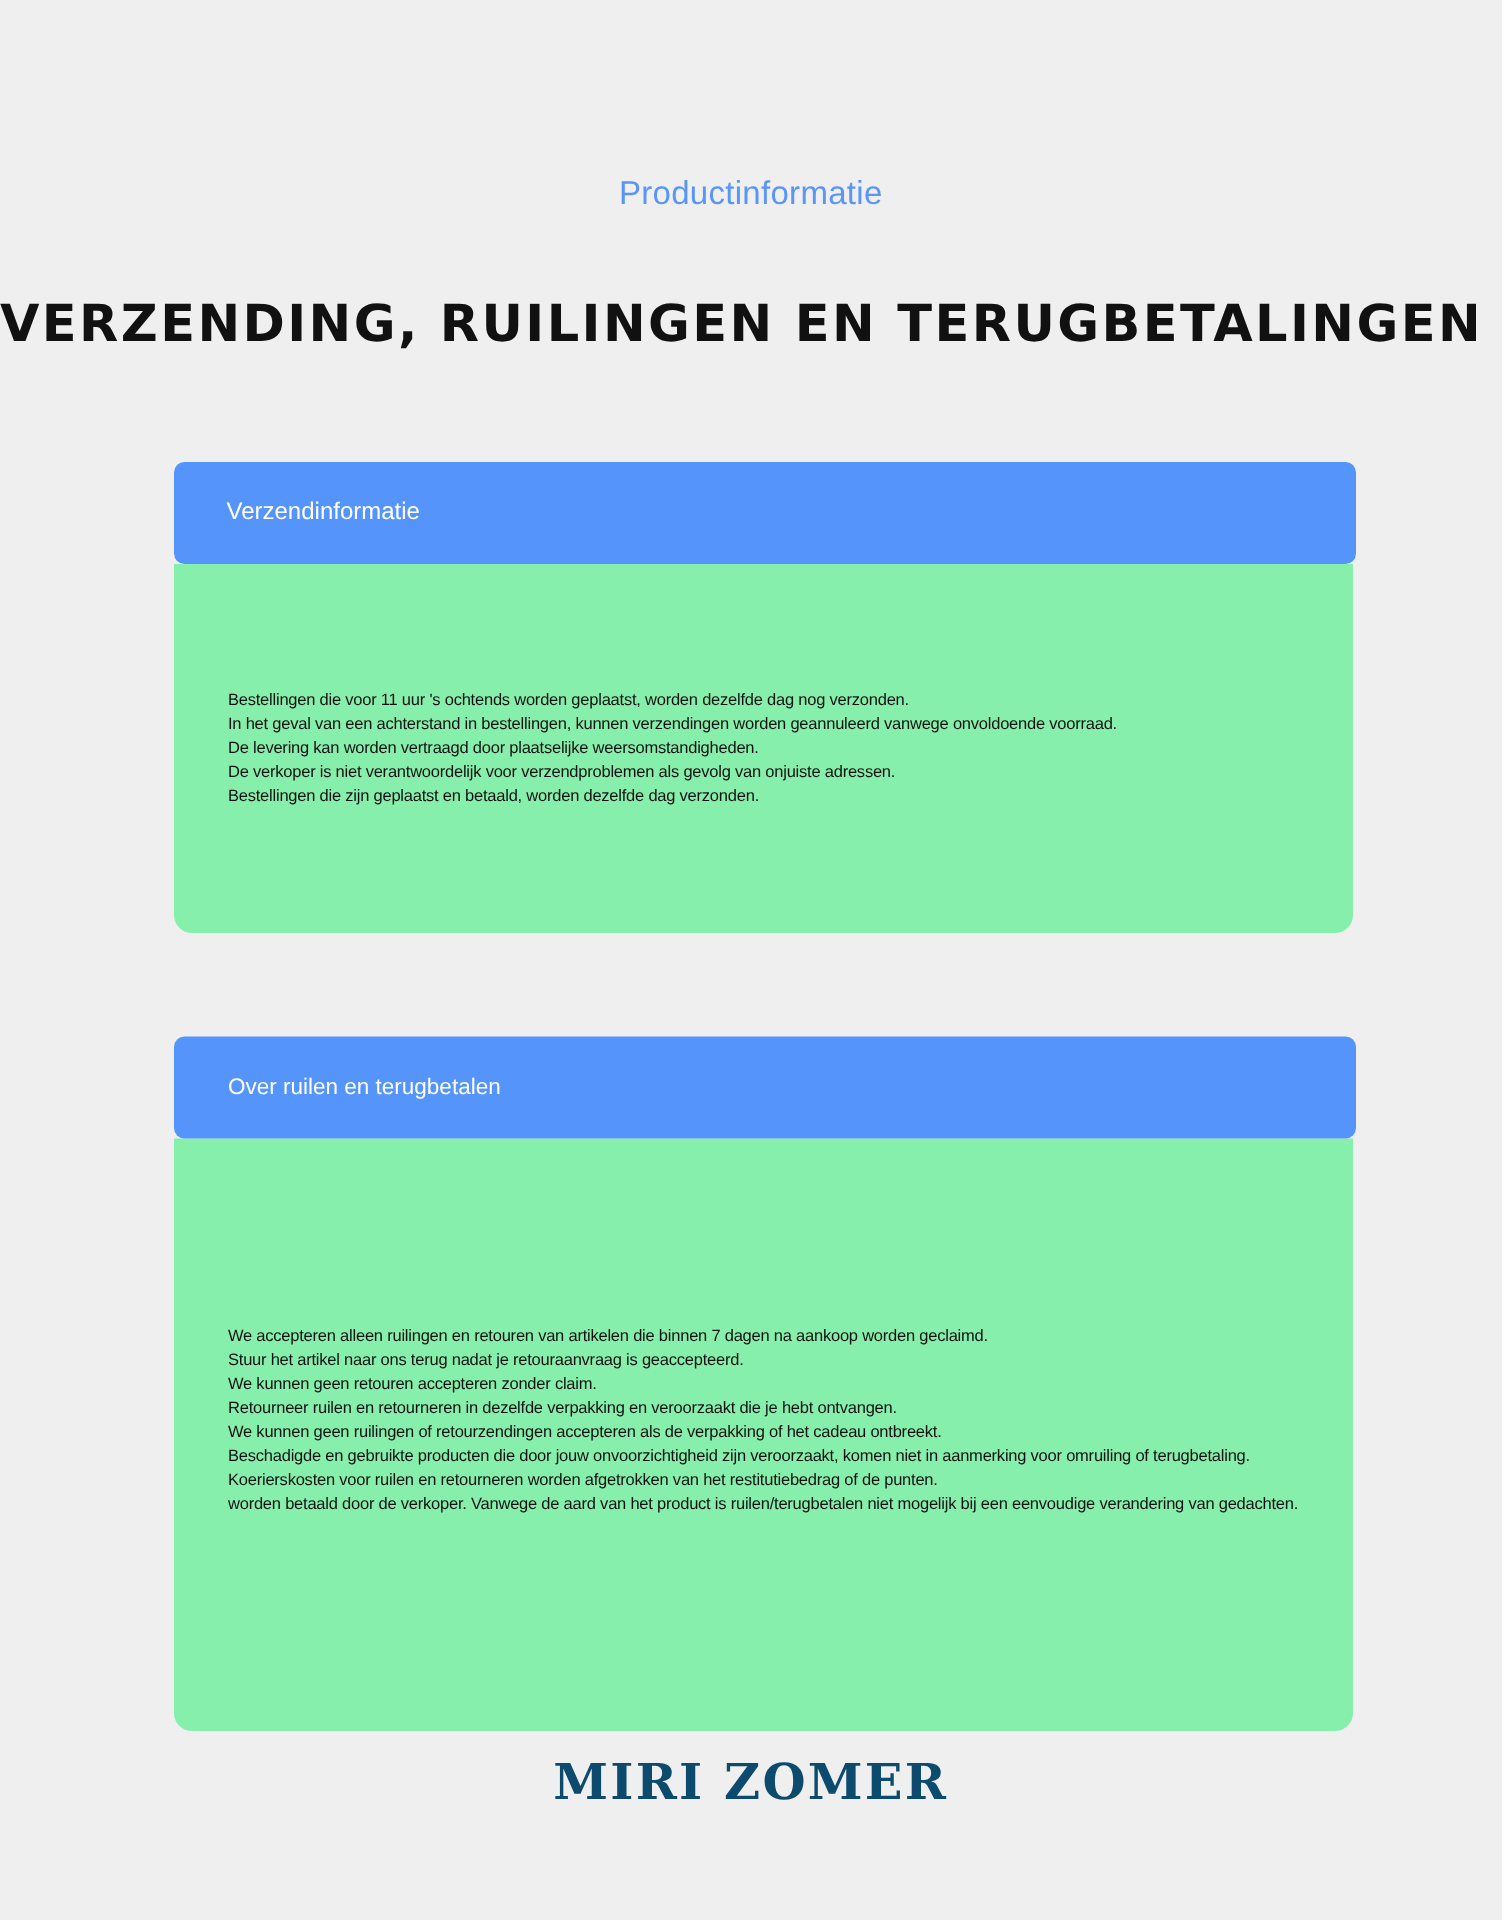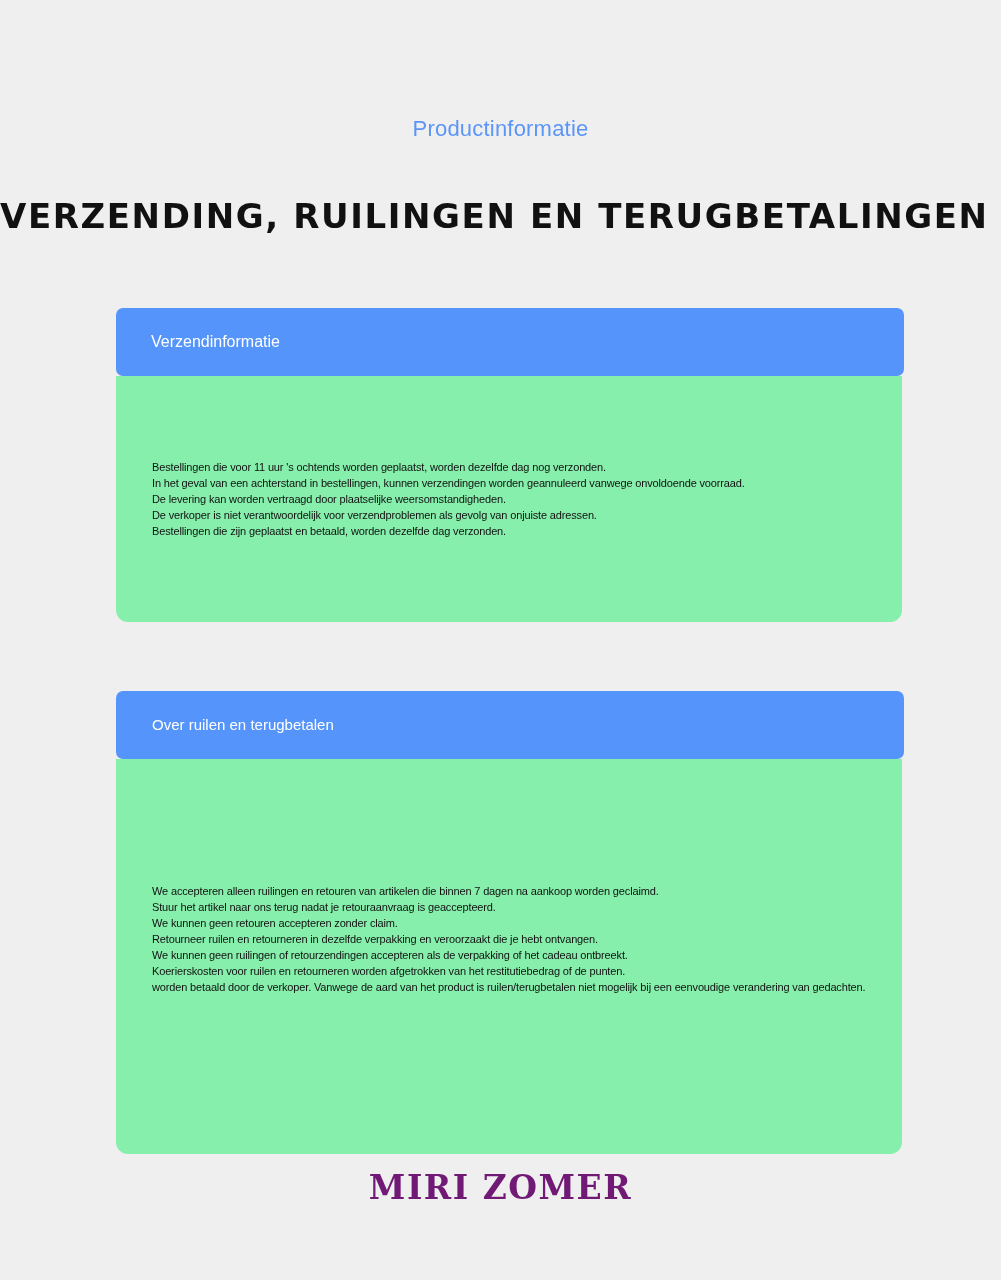--- a/index.html
+++ b/index.html
@@ -87,21 +87,21 @@
     #card-returns .card-header-label { left: 36px; font-size: 15px; }
     #card-returns .card-body { height: 395px; }
     #card-returns .card-body ul { top: 124px; }
 
     .brand {
       position: absolute;
       top: 1168px;
       left: 0;
       width: 1001px;
       text-align: center;
-      color: #701a75;
+      color: #0c4a6e;
       font-size: 33px;
       font-weight: bold;
       letter-spacing: 1.5px;
       font-family: "DejaVu Serif", "Liberation Serif", serif;
     }
   </style>
 </head>
 <body>
 
 <div class="eyebrow">Productinformatie</div>
@@ -126,19 +126,20 @@
   <div class="card-header">
     <span class="card-header-label">Over ruilen en terugbetalen</span>
   </div>
   <div class="card-body">
     <ul>
       <li>We accepteren alleen ruilingen en retouren van artikelen die binnen 7 dagen na aankoop worden geclaimd.</li>
       <li>Stuur het artikel naar ons terug nadat je retouraanvraag is geaccepteerd.</li>
       <li>We kunnen geen retouren accepteren zonder claim.</li>
       <li>Retourneer ruilen en retourneren in dezelfde verpakking en veroorzaakt die je hebt ontvangen.</li>
       <li>We kunnen geen ruilingen of retourzendingen accepteren als de verpakking of het cadeau ontbreekt.</li>
+      <li>Beschadigde en gebruikte producten die door jouw onvoorzichtigheid zijn veroorzaakt, komen niet in aanmerking voor omruiling of terugbetaling.</li>
       <li>Koerierskosten voor ruilen en retourneren worden afgetrokken van het restitutiebedrag of de punten.</li>
       <li>worden betaald door de verkoper. Vanwege de aard van het product is ruilen/terugbetalen niet mogelijk bij een eenvoudige verandering van gedachten.</li>
     </ul>
   </div>
 </section>
 
 <div class="brand">MIRI ZOMER</div>
 
 </body></html>

